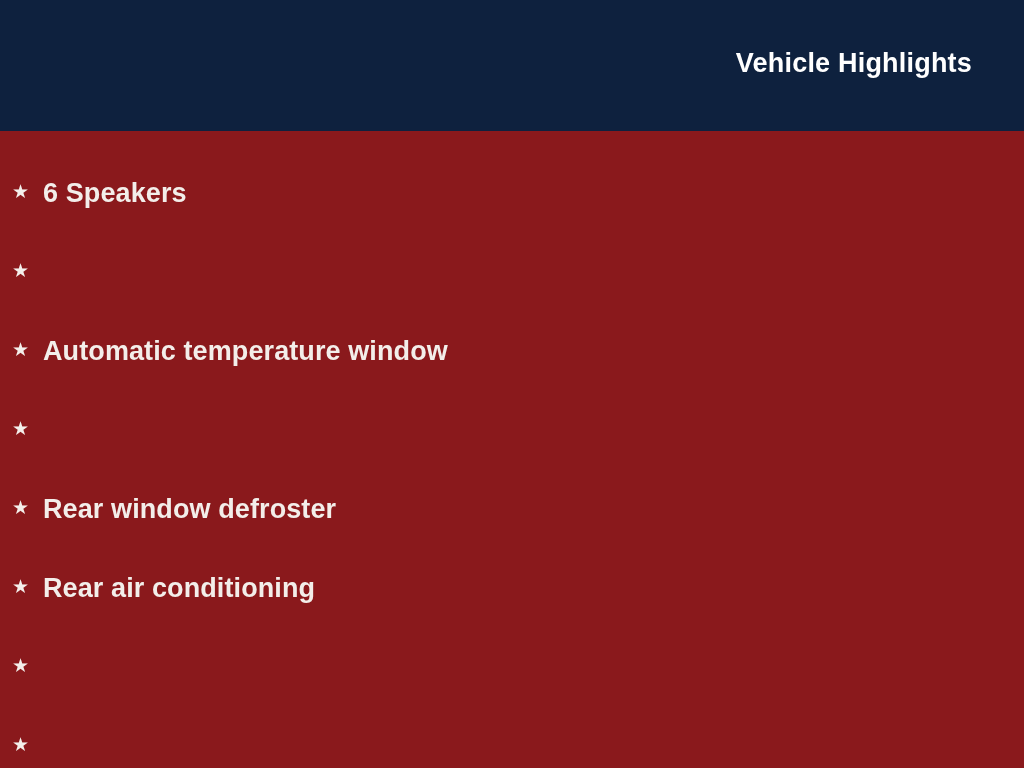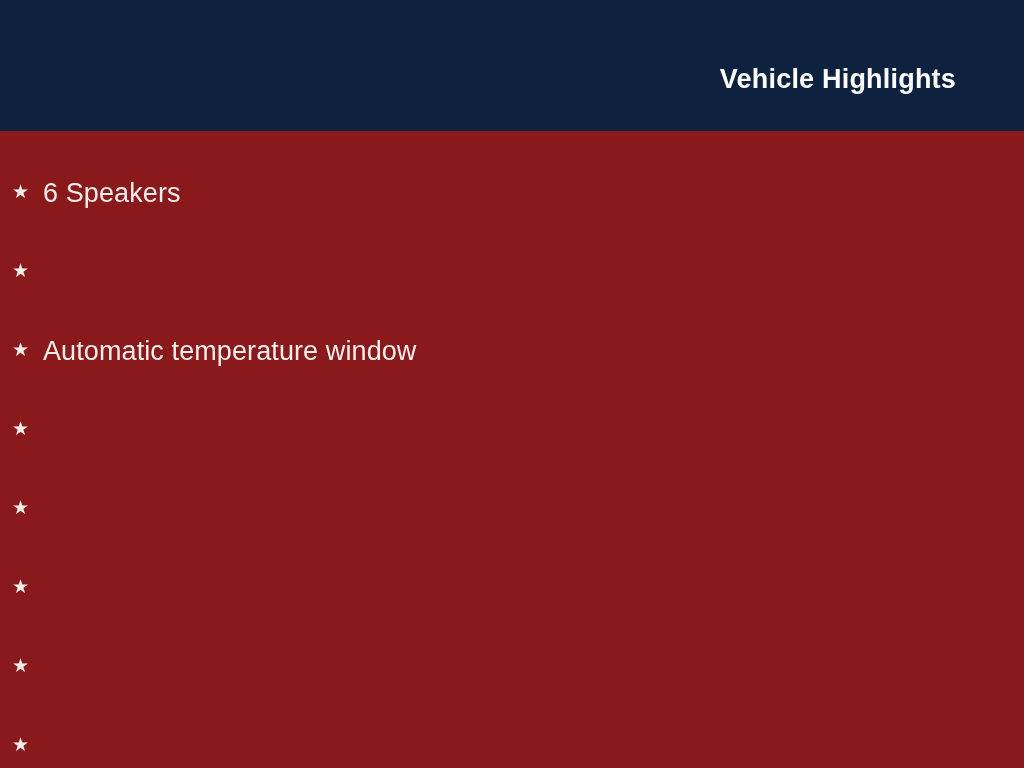--- a/index.html
+++ b/index.html
@@ -30,21 +30,21 @@
     width: 1024px;
     height: 131px;
     background: #0e213e;
     box-sizing: border-box;
   }
 
   .header-title {
     position: absolute;
     right: 52px;
     top: 47px;
-    margin: 16px;
+    margin: 0;
     font-family: "Liberation Sans", sans-serif;
     font-size: 27px;
     font-weight: bold;
     letter-spacing: 0.2px;
     color: #ffffff;
     white-space: nowrap;
     text-align: right;
     line-height: 33px;
   }
 
@@ -85,21 +85,21 @@
     text-align: left;
     margin-right: 9px;
     position: relative;
     top: -1px;
   }
 
   .feature-text {
     flex: 0 1 auto;
     font-family: "Liberation Sans", sans-serif;
     font-size: 27px;
-    font-weight: normal;
+    font-weight: bold;
     color: #f3eeea;
     line-height: 32px;
     letter-spacing: 0.1px;
     white-space: nowrap;
     text-align: right;
   }
 </style>
 </head>
 <body>
 
@@ -125,24 +125,26 @@
         <span class="bullet-star">★</span>
         <span class="feature-text">Automatic temperature window</span>
       </li>
 
       <li class="feature-item">
         <span class="bullet-star">★</span>
       </li>
 
       <li class="feature-item">
         <span class="bullet-star">★</span>
+        <span class="feature-text">Rear window defroster</span>
       </li>
 
       <li class="feature-item">
         <span class="bullet-star">★</span>
+        <span class="feature-text">Rear air conditioning</span>
       </li>
 
       <li class="feature-item">
         <span class="bullet-star">★</span>
       </li>
 
       <li class="feature-item">
         <span class="bullet-star">★</span>
       </li>
 

